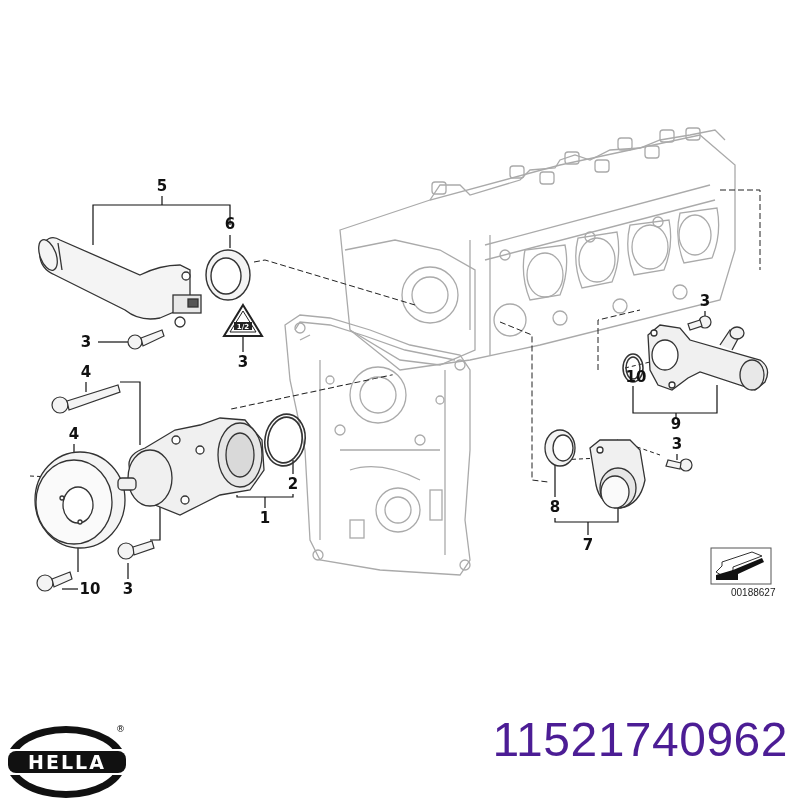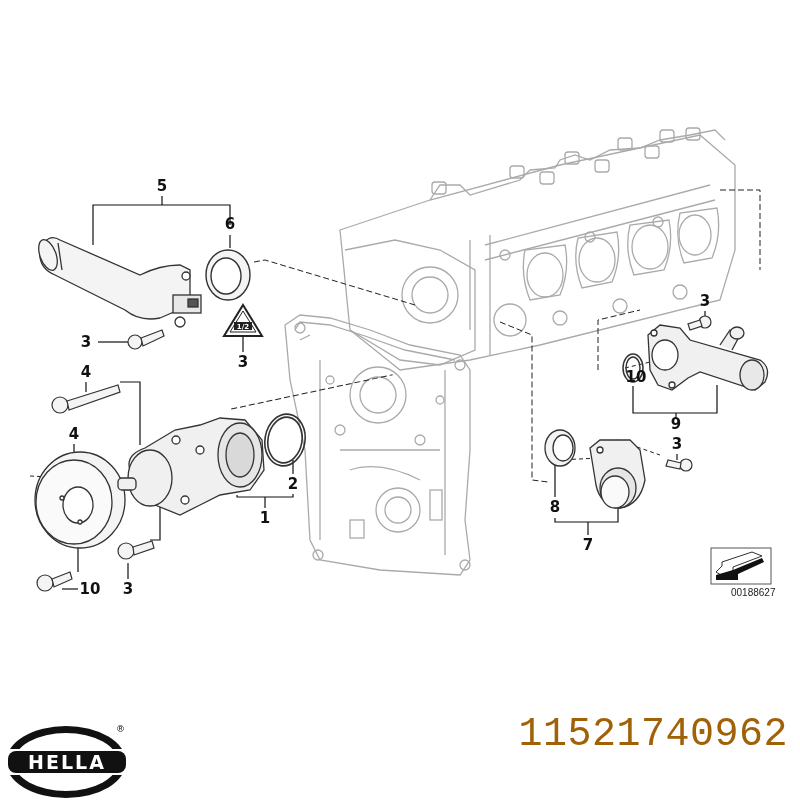--- a/index.html
+++ b/index.html
@@ -1,20 +1,20 @@
 <!DOCTYPE html>
 <html><head>
   <meta charset="utf-8">
   <style>
     html, body { margin: 0; padding: 0; background: #ffffff; }
     body { width: 800px; height: 800px; position: relative; overflow: hidden; font-family: "Liberation Sans", sans-serif; }
     #diagram { position: absolute; left: 0; top: 0; width: 800px; height: 800px; }
     .callout { position: absolute; font-family: "DejaVu Sans", sans-serif; font-weight: bold; font-size: 15px; color: #111; transform: translate(-50%, -50%); line-height: 1; white-space: nowrap; }
     .ref-code { position: absolute; left: 711px; top: 587px; font-family: "Liberation Sans", sans-serif; font-size: 10px; color: #222; margin-left: 20px; }
-    .part-number { position: absolute; right: 12px; top: 712px; font-family: Liberation Mono, monospace; font-size: 40px; color: #a16207; letter-spacing: 0.5px; }
+    .part-number { position: absolute; right: 12px; top: 712px; font-family: Liberation Sans, sans-serif; font-size: 48px; color: #4c1d95; letter-spacing: 0.5px; }
     .logo { position: absolute; left: 4px; top: 722px; width: 128px; height: 78px; }
     .reg { position: absolute; left: 116px; top: 724px; font-size: 9px; color: #111; font-family: "DejaVu Sans", sans-serif; }
   </style>
 </head>
 <body>
 
 <svg id="diagram" viewBox="0 0 800 800" xmlns="http://www.w3.org/2000/svg">
 
   <g fill="none" stroke="#aaaaaa" stroke-width="1.3">
     <path d="M340 230 L430 200 L560 165 L700 135 L735 165 L735 250 L720 300 L540 345 L470 360 L400 370 L350 330 Z"></path>

